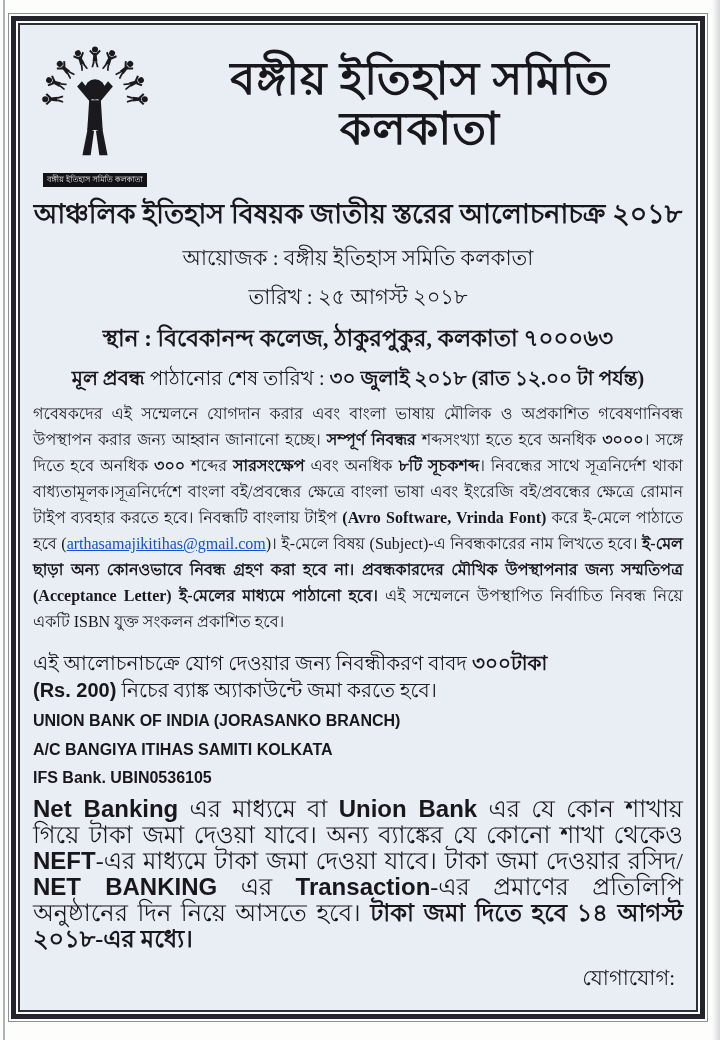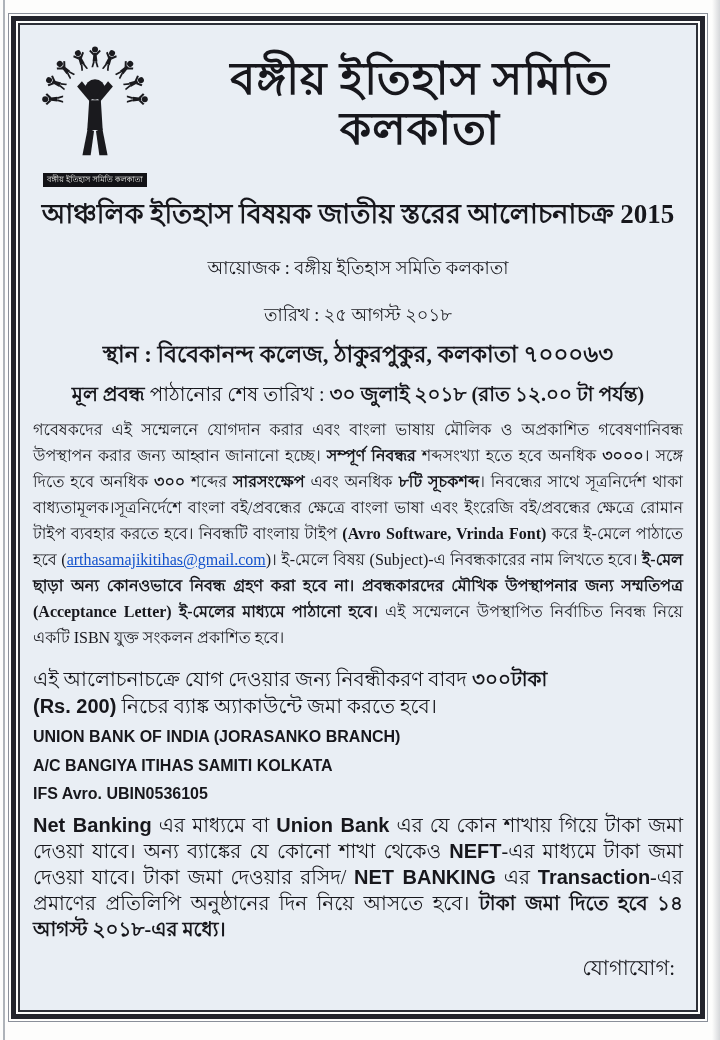--- a/index.html
+++ b/index.html
@@ -41,32 +41,32 @@
     font-size:8px;line-height:14px;padding:0 4px;margin-top:2px;
     white-space:nowrap;max-width:116px;overflow:hidden;
   }
   .org-title{
     flex:1;text-align:center;
     font-size:45px;font-weight:700;letter-spacing:1px;
     padding-top:26px;line-height:1.1;
   }
   .center{text-align:center;}
   .event-heading{font-size:27px;font-weight:700;margin-top:2px;}
-  .organizer-line,.date-line{font-size:18px;margin-top:16px;}
+  .organizer-line,.date-line{font-size:21px;margin-top:4px;}
   .venue-line{font-size:23px;font-weight:700;margin-top:4px;}
   .deadline-line{font-size:20px;margin-top:4px;}
   .body-para{
     font-size:16px;line-height:26px;text-align:justify;margin-top:5px;
   }
   .reg-block{font-size:20px;line-height:27px;margin-top:15px;}
   .bank-block{
     font-family:"Liberation Sans","DejaVu Sans",sans-serif;
     font-weight:700;font-size:16px;line-height:28.5px;margin-top:3px;
   }
-  .payment-para{font-size:20px;line-height:26px;text-align:justify;margin-top:3px;}
+  .payment-para{font-size:24px;line-height:26px;text-align:justify;margin-top:3px;}
   .contact-block{text-align:right;padding-right:8px;margin-top:10px;}
   .contact-label{font-size:21px;}
   .b{font-weight:700;}
   .en{font-family:"Liberation Sans","DejaVu Sans",sans-serif;}
   .link{color:#1352cc;text-decoration:underline;cursor:pointer;}
 </style>
 </head>
 <body>
 
 <div class="paper">
@@ -106,37 +106,37 @@
                 <path d="M65,67 L78.5,51 L73.5,45.5 L61.5,61 Z"></path>
                 <path d="M52.5,94 L59,97 L55.5,122 L47,122 Z"></path>
                 <path d="M67.5,94 L61,97 L64.5,122 L73,122 Z"></path>
               </g>
             </svg>
             <span class="logo-caption">বঙ্গীয় ইতিহাস সমিতি কলকাতা</span>
           </div>
           <div class="org-title">বঙ্গীয় ইতিহাস সমিতি কলকাতা</div>
         </div>
 
-        <div class="event-heading center">আঞ্চলিক ইতিহাস বিষয়ক জাতীয় স্তরের আলোচনাচক্র 2015</div>
+        <div class="event-heading center">আঞ্চলিক ইতিহাস বিষয়ক জাতীয় স্তরের আলোচনাচক্র ২০১৮</div>
         <div class="organizer-line center">আয়োজক : বঙ্গীয় ইতিহাস সমিতি কলকাতা</div>
         <div class="date-line center">তারিখ : ২৫ আগস্ট ২০১৮</div>
         <div class="venue-line center">স্থান : বিবেকানন্দ কলেজ, ঠাকুরপুকুর, কলকাতা ৭০০০৬৩</div>
         <div class="deadline-line center"><span class="b">মূল প্রবন্ধ </span><span>পাঠানোর শেষ তারিখ : </span><span class="b">৩০ জুলাই ২০১৮ (রাত ১২.০০ টা পর্যন্ত)</span></div>
 
         <div class="body-para"><span>গবেষকদের এই সম্মেলনে যোগদান করার এবং বাংলা ভাষায় মৌলিক ও অপ্রকাশিত গবেষণানিবন্ধ উপস্থাপন করার জন্য আহ্বান জানানো হচ্ছে। </span><span class="b">সম্পূর্ণ নিবন্ধর </span><span>শব্দসংখ্যা হতে হবে অনধিক </span><span class="b">৩০০০</span><span>। সঙ্গে দিতে হবে অনধিক </span><span class="b">৩০০ </span><span>শব্দের </span><span class="b">সারসংক্ষেপ </span><span>এবং অনধিক </span><span class="b">৮টি সূচকশব্দ</span><span>। নিবন্ধের সাথে সূত্রনির্দেশ থাকা বাধ্যতামূলক।সূত্রনির্দেশে বাংলা বই/প্রবন্ধের ক্ষেত্রে বাংলা ভাষা এবং ইংরেজি বই/প্রবন্ধের ক্ষেত্রে রোমান টাইপ ব্যবহার করতে হবে। নিবন্ধটি বাংলায় টাইপ </span><span class="b">(Avro Software, Vrinda Font)</span><span> করে  ই-মেলে পাঠাতে হবে (</span><span class="link">arthasamajikitihas@gmail.com</span><span>)। ই-মেলে বিষয় (Subject)-এ নিবন্ধকারের নাম লিখতে হবে। </span><span class="b">ই-মেল ছাড়া অন্য কোনওভাবে নিবন্ধ গ্রহণ করা হবে না। </span><span class="b">প্রবন্ধকারদের মৌখিক উপস্থাপনার জন্য সম্মতিপত্র (Acceptance Letter) ই-মেলের মাধ্যমে পাঠানো হবে। </span><span>এই সম্মেলনে উপস্থাপিত নির্বাচিত নিবন্ধ নিয়ে একটি  ISBN যুক্ত সংকলন প্রকাশিত হবে।</span></div>
 
         <div class="reg-block">
           <div><span>এই আলোচনাচক্রে যোগ দেওয়ার জন্য নিবন্ধীকরণ বাবদ </span><span class="b">৩০০টাকা</span></div>
           <div><span class="b en">(Rs. 200)</span><span> নিচের ব্যাঙ্ক অ্যাকাউন্টে জমা করতে হবে।</span></div>
         </div>
 
         <div class="bank-block">
             <div>UNION BANK OF INDIA (JORASANKO BRANCH)</div>
             <div>A/C BANGIYA ITIHAS SAMITI KOLKATA</div>
-            <div>IFS Avro. UBIN0536105</div>
+            <div>IFS Bank. UBIN0536105</div>
           </div>
 
         <div class="payment-para"><span class="b en">Net Banking</span><span> এর মাধ্যমে বা </span><span class="b en">Union Bank</span><span> এর যে কোন শাখায় গিয়ে  টাকা জমা দেওয়া যাবে। অন্য ব্যাঙ্কের যে কোনো শাখা থেকেও </span><span class="b en">NEFT</span><span>-এর মাধ্যমে টাকা জমা দেওয়া যাবে। টাকা জমা দেওয়ার রসিদ/ </span><span class="b en">NET BANKING</span><span> এর </span><span class="b en">Transaction</span><span>-এর প্রমাণের প্রতিলিপি অনুষ্ঠানের দিন নিয়ে আসতে হবে। </span><span class="b">টাকা জমা দিতে হবে ১৪ আগস্ট ২০১৮-এর মধ্যে।</span></div>
 
         <div class="contact-block">
           <div class="contact-label">যোগাযোগ:</div>
 
         </div>
 
       </div>

